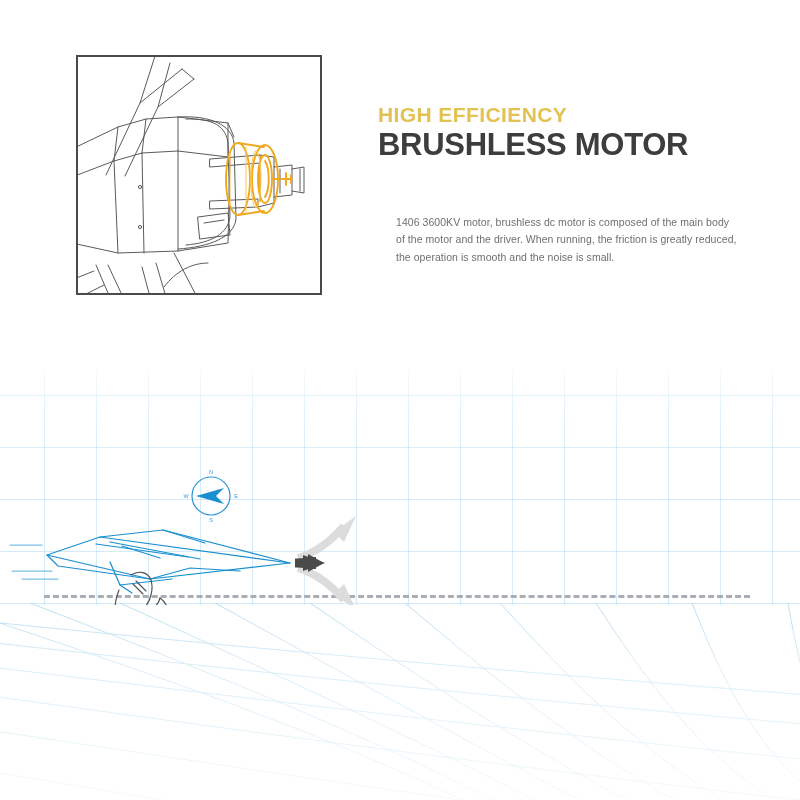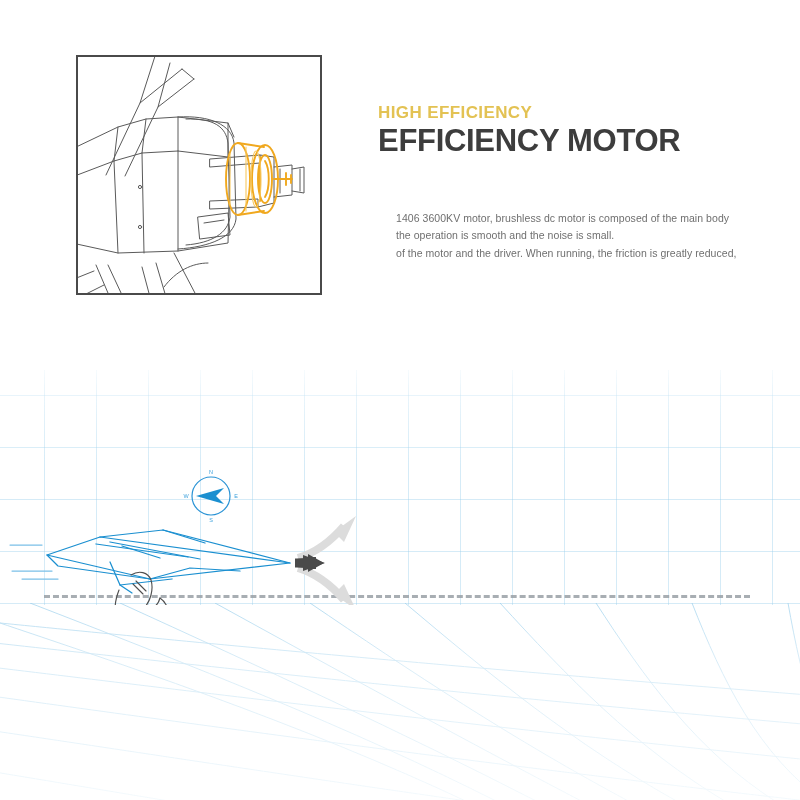--- a/index.html
+++ b/index.html
@@ -35,21 +35,21 @@
     overflow: hidden;
   }
   #motor-art { position: absolute; left: 0; top: 0; }
 
   #motor-copy {
     position: absolute;
     left: 378px; top: 104px;
     width: 390px;
   }
   .kicker {
-    font-size: 17px;
+    font-size: 21px;
     font-weight: bold;
     letter-spacing: 0.4px;
     color: #e3c253;
     line-height: 1.05;
     margin: 0 0 2px 0;
   }
   .headline {
     font-size: 31px;
     font-weight: bold;
     letter-spacing: -0.3px;
@@ -188,25 +188,25 @@
         <g fill="none" stroke="#f7c860" stroke-width="1.1" stroke-linecap="round">
           <path d="M152,96 L152,148"></path>
           <path d="M168,90 L168,154"></path>
           <ellipse cx="178" cy="122" rx="5" ry="28"></ellipse>
         </g>
       </svg>
     </div>
 
     <div id="motor-copy">
       <div class="kicker">HIGH EFFICIENCY</div>
-      <div class="headline">EFFICIENCY MOTOR</div>
+      <div class="headline">BRUSHLESS MOTOR</div>
       <p class="motor-body">
         <span>1406 3600KV motor, brushless dc motor is composed of the main body</span>
+        <span>of the motor and the driver. When running, the friction is greatly reduced,</span>
         <span>the operation is smooth and the noise is small.</span>
-        <span>of the motor and the driver. When running, the friction is greatly reduced,</span>
       </p>
     </div>
   </div>
 
   <div id="grid-section">
 
     <div id="grid-flat"></div>
 
     <div id="grid-floor">
       <svg width="800" height="200" viewBox="0 0 800 200">

